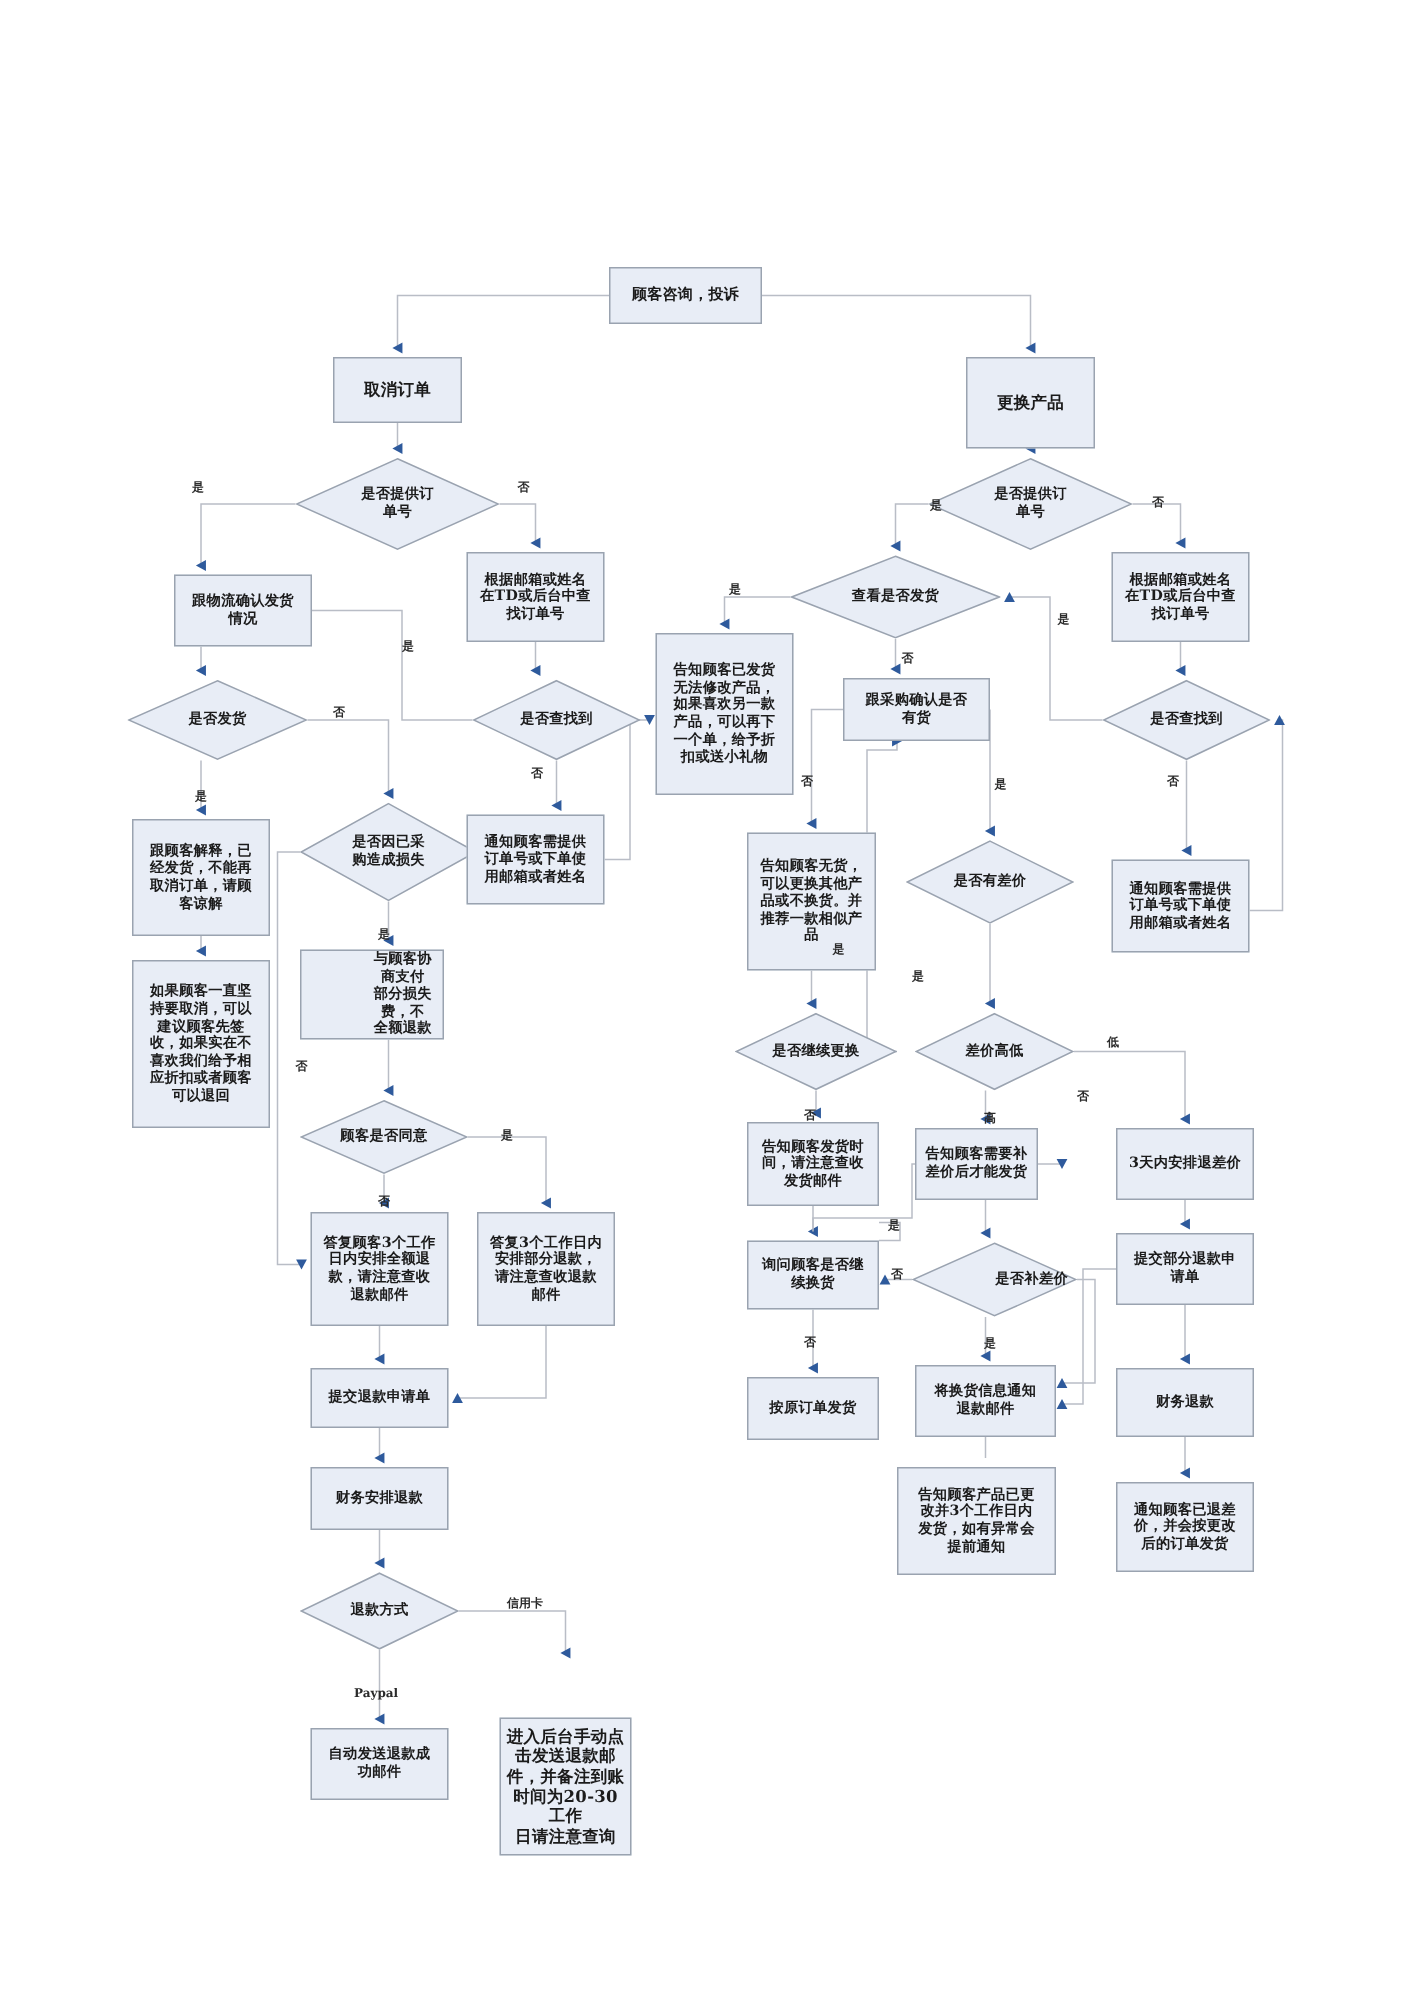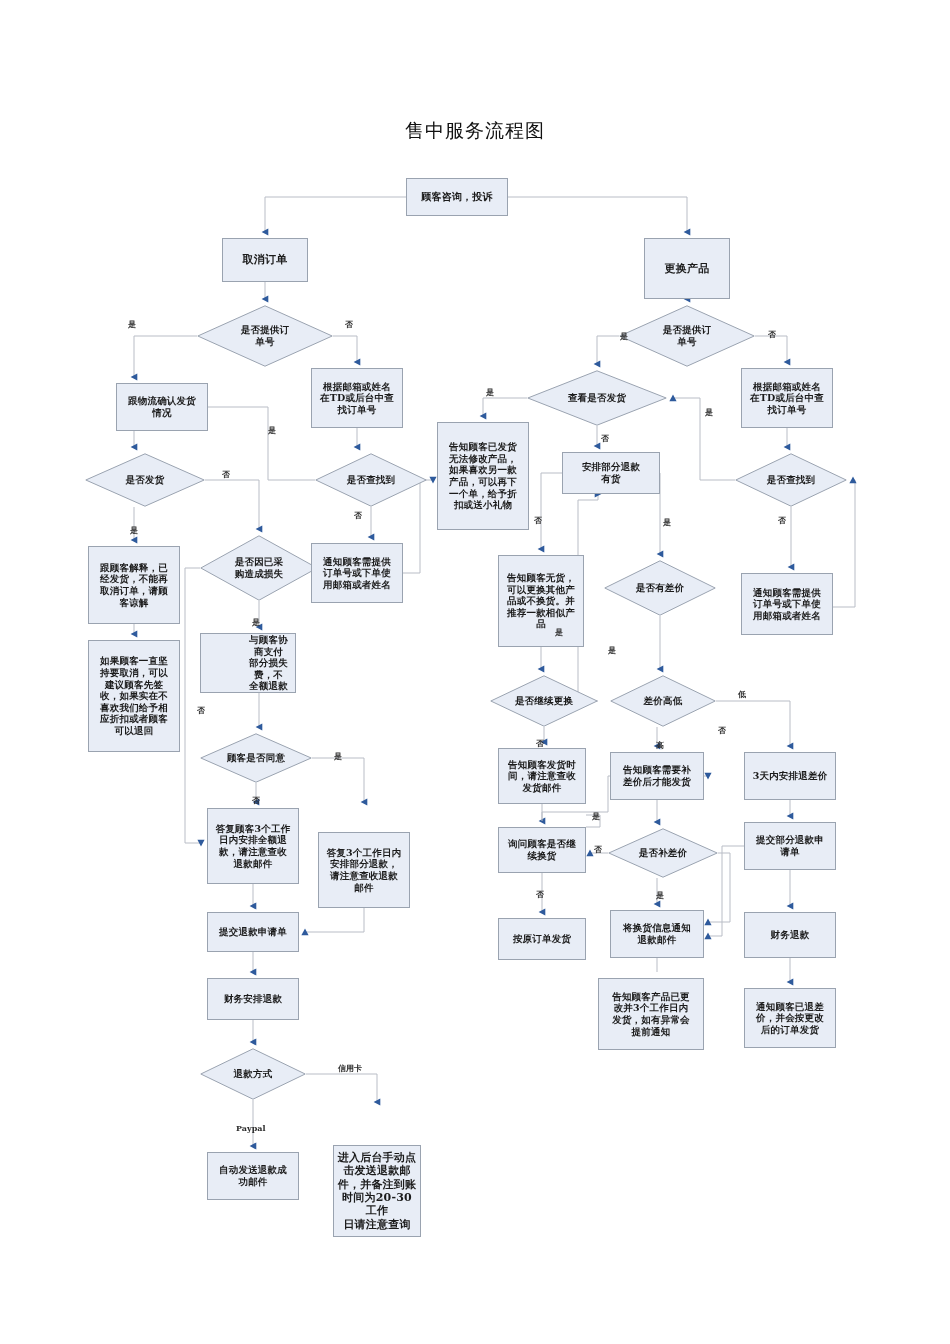--- a/index.html
+++ b/index.html
@@ -78,21 +78,20 @@
 
   #wires{position:absolute;left:0;top:0;width:950px;height:1344px;z-index:0;pointer-events:none;}
   .node{z-index:2;}
   .elabel{z-index:3;}
 </style>
 </head>
 <body>
 
 <div id="canvas">
 
-  <div class="title">售中服务流程图</div>
 
   <svg id="wires" viewBox="0 0 950 1344" xmlns="http://www.w3.org/2000/svg">
     <defs>
       <marker id="ar" markerWidth="9" markerHeight="9" refX="4.2" refY="4.2" orient="auto" markerUnits="userSpaceOnUse">
         <path d="M0.6,0.9 L7.8,0.9 L4.2,7.6 Z" fill="#2e5a9c"></path>
       </marker>
     </defs>
     <g fill="none" stroke="#b9bdc6" stroke-width="1">
 
       <path d="M406,197 L265,197 L265,232" marker-end="url(#ar)"></path>
@@ -261,21 +260,21 @@
       </div>
       <div class="node rect" style="left: 437px; top: 422px; width: 92px; height: 108px; font-size: 9.5px;">
         <span class="txt" style="white-space: pre-line;">告知顾客已发货
 无法修改产品，
 如果喜欢另一款
 产品，可以再下
 一个单，给予折
 扣或送小礼物</span>
       </div>
       <div class="node rect" style="left: 562px; top: 452px; width: 98px; height: 42px; font-size: 9.5px;">
-        <span class="txt" style="white-space: pre-line;">安排部分退款
+        <span class="txt" style="white-space: pre-line;">跟采购确认是否
 有货</span>
       </div>
       <div class="node diamond" style="left: 735px; top: 453px; width: 112px; height: 54px; font-size: 9.5px;">
         <svg class="dshape" viewBox="0 0 112 54" preserveAspectRatio="none">
           <polygon points="56,0.8 111.2,27 56,53.2 0.8,27" fill="#e8edf6" stroke="#9aa3b0" stroke-width="1"></polygon>
         </svg>
         <span class="txt" style="white-space: pre-line;">是否查找到</span>
       </div>
       <div class="node rect" style="left: 88px; top: 546px; width: 92px; height: 78px; font-size: 9.5px;">
         <span class="txt" style="white-space: pre-line;">跟顾客解释，已
@@ -343,44 +342,44 @@
         <svg class="dshape" viewBox="0 0 112 50" preserveAspectRatio="none">
           <polygon points="56,0.8 111.2,25 56,49.2 0.8,25" fill="#e8edf6" stroke="#9aa3b0" stroke-width="1"></polygon>
         </svg>
         <span class="txt" style="white-space: pre-line;">顾客是否同意</span>
       </div>
       <div class="node rect" style="left: 498px; top: 748px; width: 88px; height: 56px; font-size: 9.5px;">
         <span class="txt" style="white-space: pre-line;">告知顾客发货时
 间，请注意查收
 发货邮件</span>
       </div>
-      <div class="node rect" style="left: 610px; top: 752px; width: 94px; height: 48px; font-size: 9.5px;">
+      <div class="node rect" style="left: 610px; top: 752px; width: 82px; height: 48px; font-size: 9.5px;">
         <span class="txt" style="white-space: pre-line;">告知顾客需要补
 差价后才能发货</span>
       </div>
       <div class="node rect" style="left: 744px; top: 752px; width: 92px; height: 48px; font-size: 9.5px;">
         <span class="txt" style="white-space: pre-line;">3天内安排退差价</span>
       </div>
       <div class="node rect" style="left: 207px; top: 808px; width: 92px; height: 76px; font-size: 9.5px;">
         <span class="txt" style="white-space: pre-line;">答复顾客3个工作
 日内安排全额退
 款，请注意查收
 退款邮件</span>
       </div>
-      <div class="node rect" style="left: 318px; top: 808px; width: 92px; height: 76px; font-size: 9.5px; margin-top: 24px;">
+      <div class="node rect" style="left: 318px; top: 808px; width: 92px; height: 76px; font-size: 9.5px;">
         <span class="txt" style="white-space: pre-line;">答复3个工作日内
 安排部分退款，
 请注意查收退款
 邮件</span>
       </div>
       <div class="node rect" style="left: 498px; top: 827px; width: 88px; height: 46px; font-size: 9.5px;">
         <span class="txt" style="white-space: pre-line;">询问顾客是否继
 续换货</span>
       </div>
-      <div class="node diamond" style="left: 608px; top: 828px; width: 110px; height: 50px; font-size: 9.5px;">
+      <div class="node diamond" style="left: 608px; top: 828px; width: 110px; height: 50px; font-size: 9.5px; text-align: right;">
         <svg class="dshape" viewBox="0 0 110 50" preserveAspectRatio="none">
           <polygon points="55,0.8 109.2,25 55,49.2 0.8,25" fill="#e8edf6" stroke="#9aa3b0" stroke-width="1"></polygon>
         </svg>
         <span class="txt" style="white-space: pre-line;">是否补差价</span>
       </div>
       <div class="node rect" style="left: 744px; top: 822px; width: 92px; height: 48px; font-size: 9.5px;">
         <span class="txt" style="white-space: pre-line;">提交部分退款申
 请单</span>
       </div>
       <div class="node rect" style="left: 207px; top: 912px; width: 92px; height: 40px; font-size: 9.5px;">

